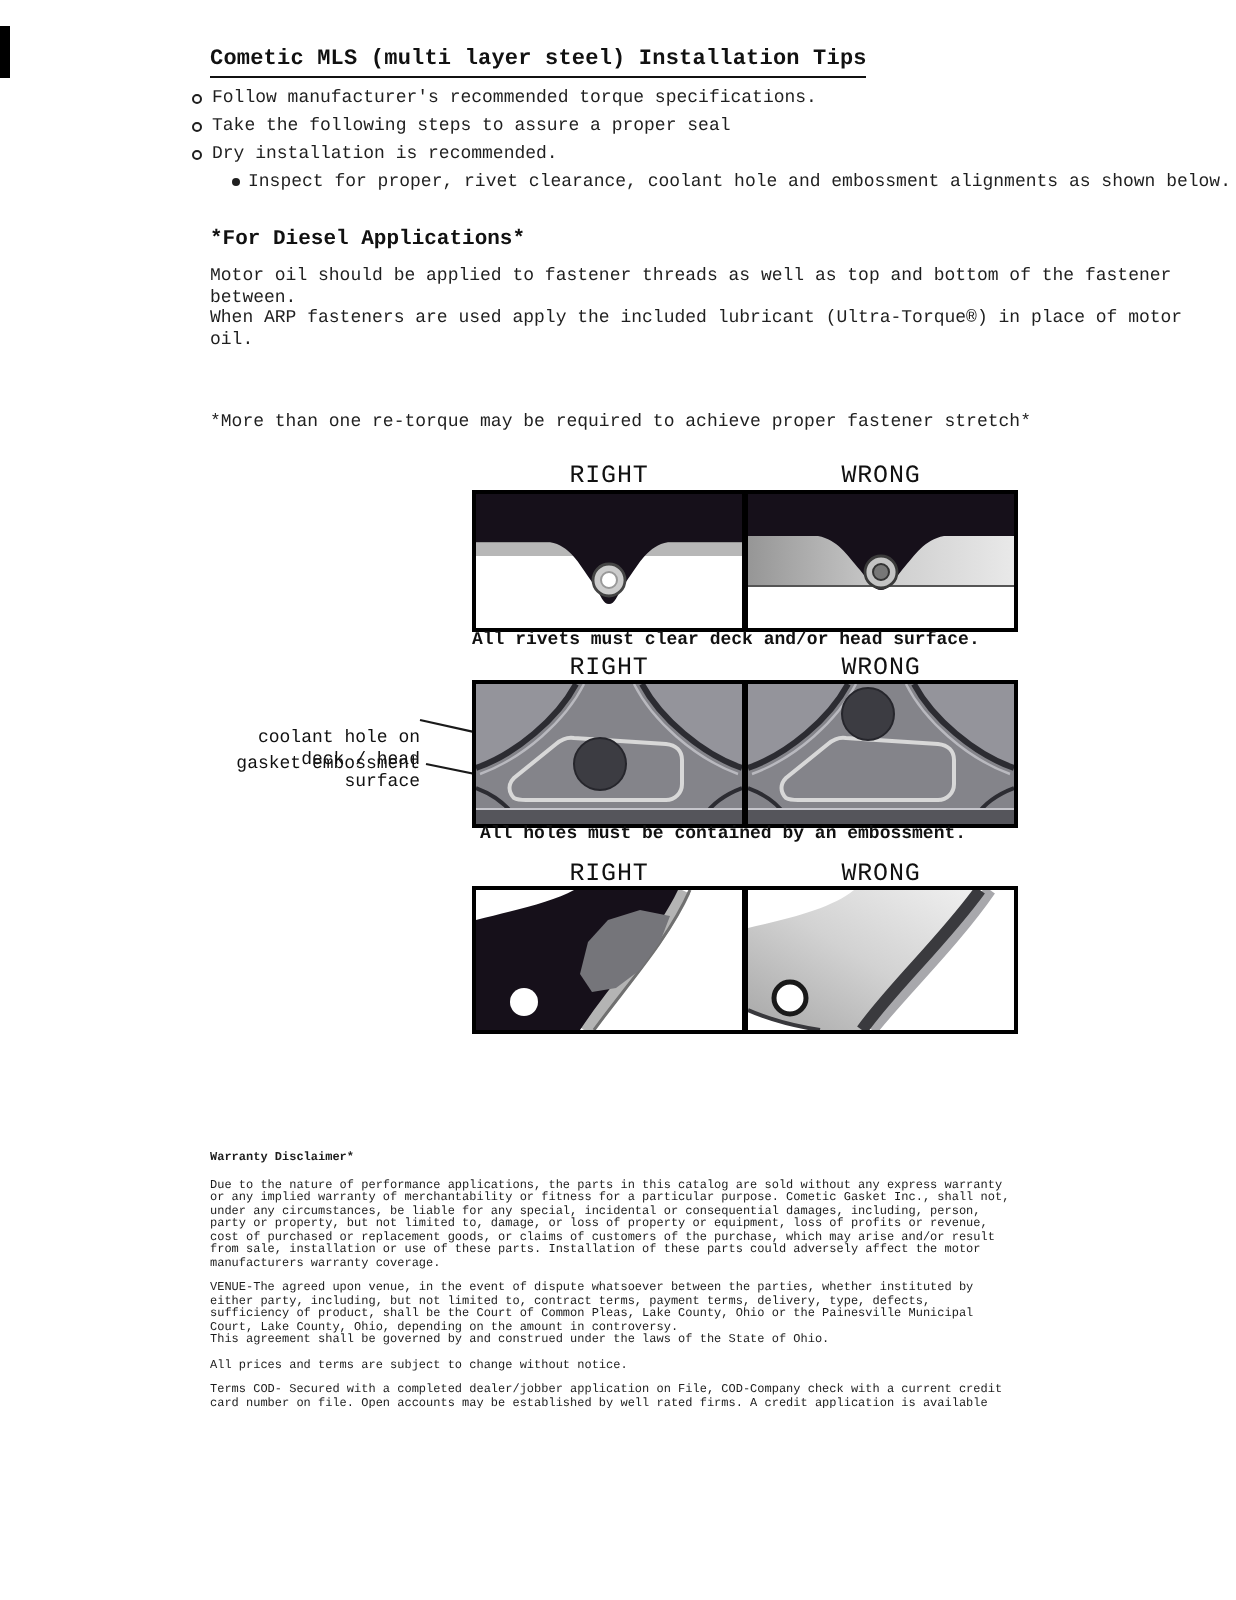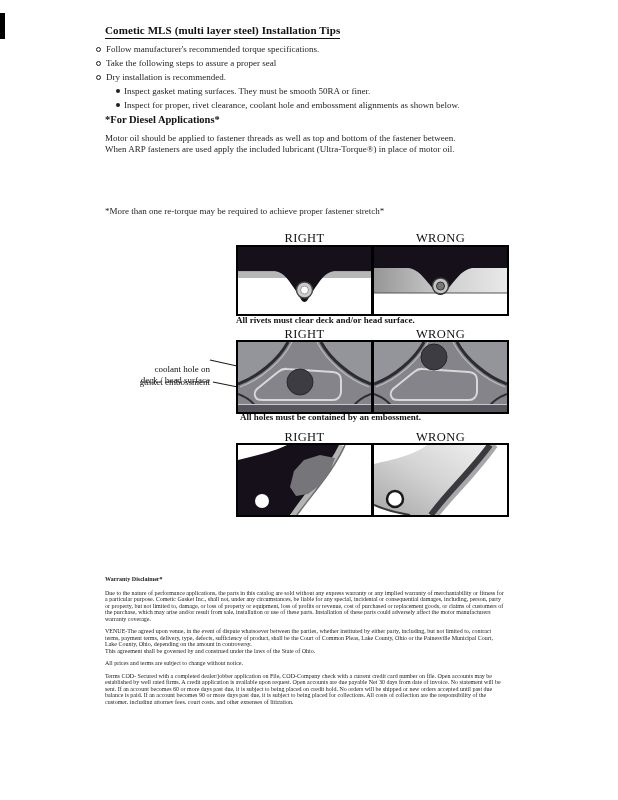--- a/index.html
+++ b/index.html
@@ -1,17 +1,17 @@
 <!DOCTYPE html>
 <html><head>
 <meta charset="utf-8">
 <style>
   html,body{margin:0;padding:0;background:#ffffff;}
   .page{position:relative;width:618px;height:704px;background:#ffffff;overflow:hidden;
-        font-family:Liberation Serif, serif;color:#1f1f1f;}
+        font-family:Liberation Mono, monospace;color:#1f1f1f;}
   .abs{position:absolute;}
   .scanbar{left:0;top:13px;width:5px;height:26px;background:#000;}
   .title{left:105px;top:24px;font-size:11px;font-weight:bold;color:#111;
          border-bottom:1.5px solid #111;padding-bottom:2px;letter-spacing:.1px;}
   .tips{left:96px;top:42px;font-size:9px;line-height:14px;}
   .bullet-row{display:flex;align-items:center;}
   .bullet-row.sub{margin-left:20px;}
   .o-bullet{width:3px;height:3px;border:1px solid #1f1f1f;border-radius:50%;
             display:inline-block;margin-right:5px;flex:0 0 auto;}
   .f-bullet{width:4px;height:4px;background:#1f1f1f;border-radius:50%;
@@ -57,24 +57,20 @@
     <div class="bullet-row">
         <span class="o-bullet"></span>
         <span>Take the following steps to assure a proper seal</span>
       </div>
     <div class="bullet-row">
         <span class="o-bullet"></span>
         <span>Dry installation is recommended.</span>
       </div>
     <div class="bullet-row sub">
         <span class="f-bullet"></span>
-        <span>Inspect gasket mating surfaces.  They must be smooth 50RA or finer.</span>
-      </div>
-    <div class="bullet-row sub">
-        <span class="f-bullet"></span>
         <span>Inspect for proper, rivet clearance, coolant hole and embossment alignments as shown below.</span>
       </div>
   </div>
 
   <div class="abs diesel-h">*For Diesel Applications*</div>
   <div class="abs para p1">Motor oil should be applied to fastener threads as well as top and bottom of the fastener between.
 When ARP fasteners are used apply the included lubricant (Ultra-Torque®) in place of motor oil.</div>
   <div class="abs para note">*More than one re-torque may be required to achieve proper fastener stretch*</div>
 
   <div class="abs rw rw1 lbox">RIGHT</div>

